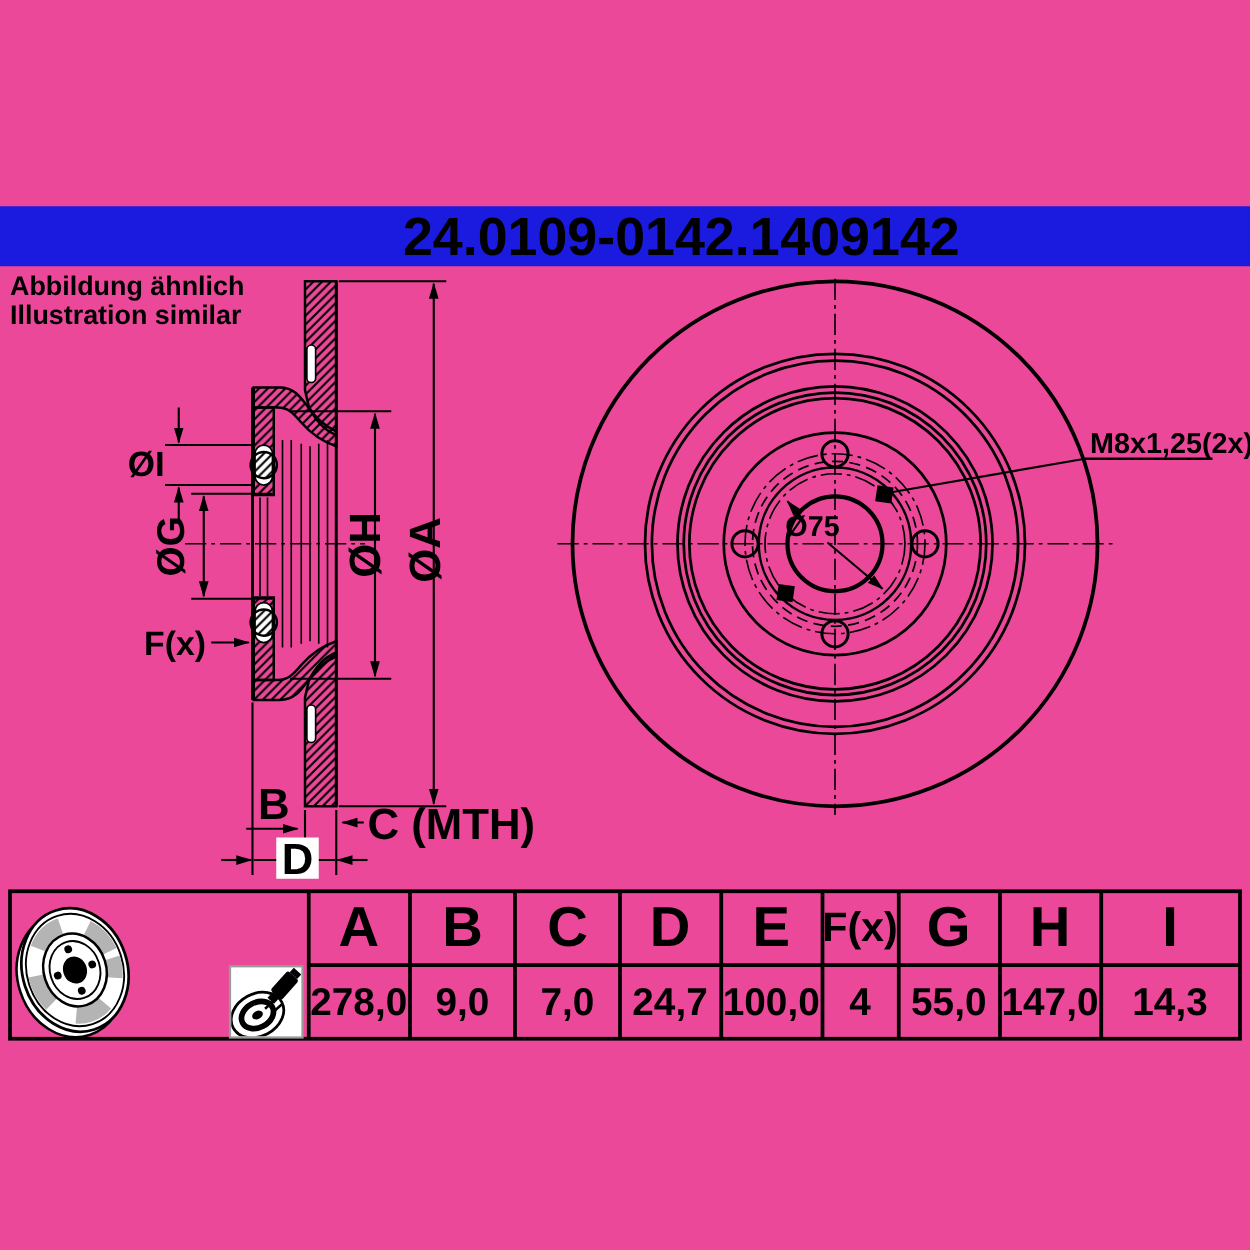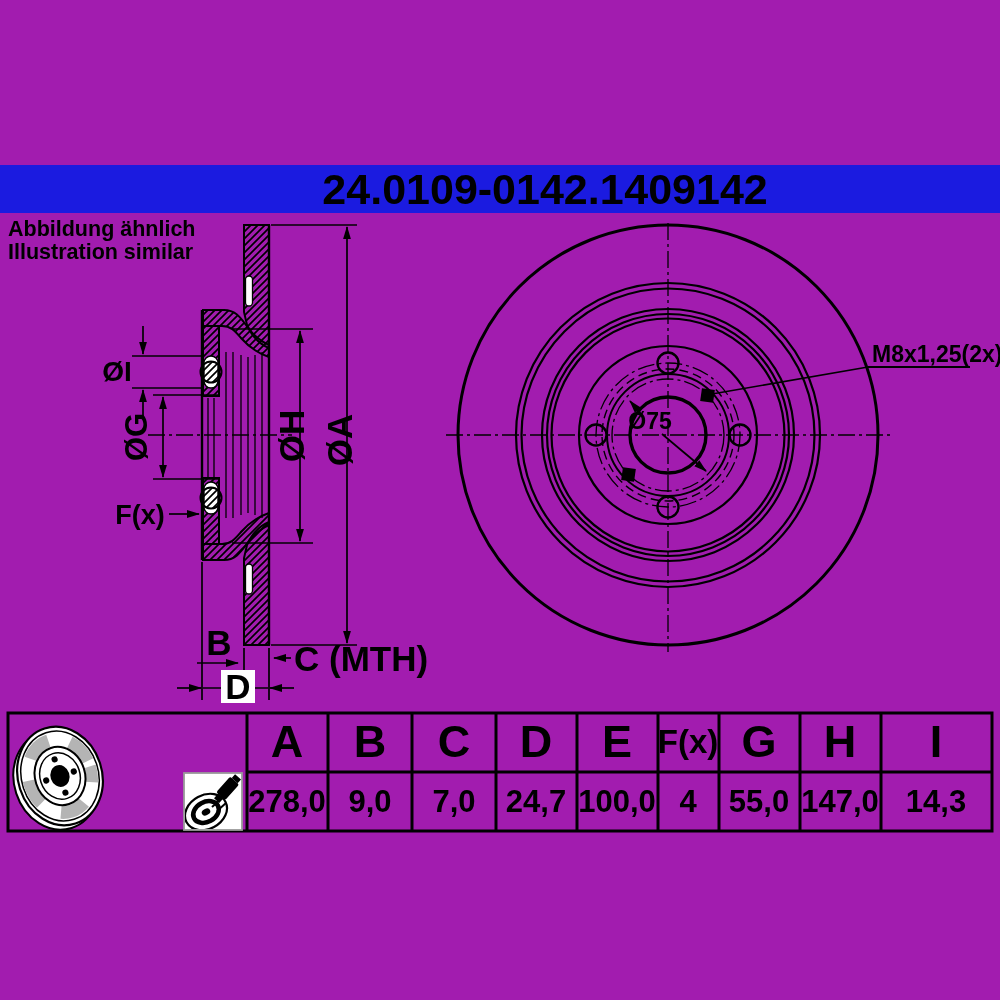--- a/index.html
+++ b/index.html
@@ -1,16 +1,16 @@
 <!DOCTYPE html>
 <html><head>
 <meta charset="utf-8">
 <style>
   html,body{margin:0;padding:0;background:#fff;}
-  .stage{position:relative;width:1000px;height:1000px;background:#a21caf;overflow:hidden;}
+  .stage{position:relative;width:1000px;height:1000px;background:#ec4899;overflow:hidden;}
   svg{display:block;}
   text{font-family:"Liberation Sans","DejaVu Sans",sans-serif;font-weight:bold;fill:#000;}
   .ln{stroke:#000;fill:none;}
   .dim{stroke:#000;stroke-width:1.7;fill:none;}
   .ext{stroke:#000;stroke-width:1.7;fill:none;}
   .proj{stroke:#000;stroke-width:1.3;fill:none;}
   .cl{stroke:#000;stroke-width:1.3;fill:none;stroke-dasharray:17 4 3 4;}
   .hatched{fill:url(#hatch);stroke:#000;stroke-width:2;}
   .tableline{stroke:#000;stroke-width:3;fill:none;}
 </style>

